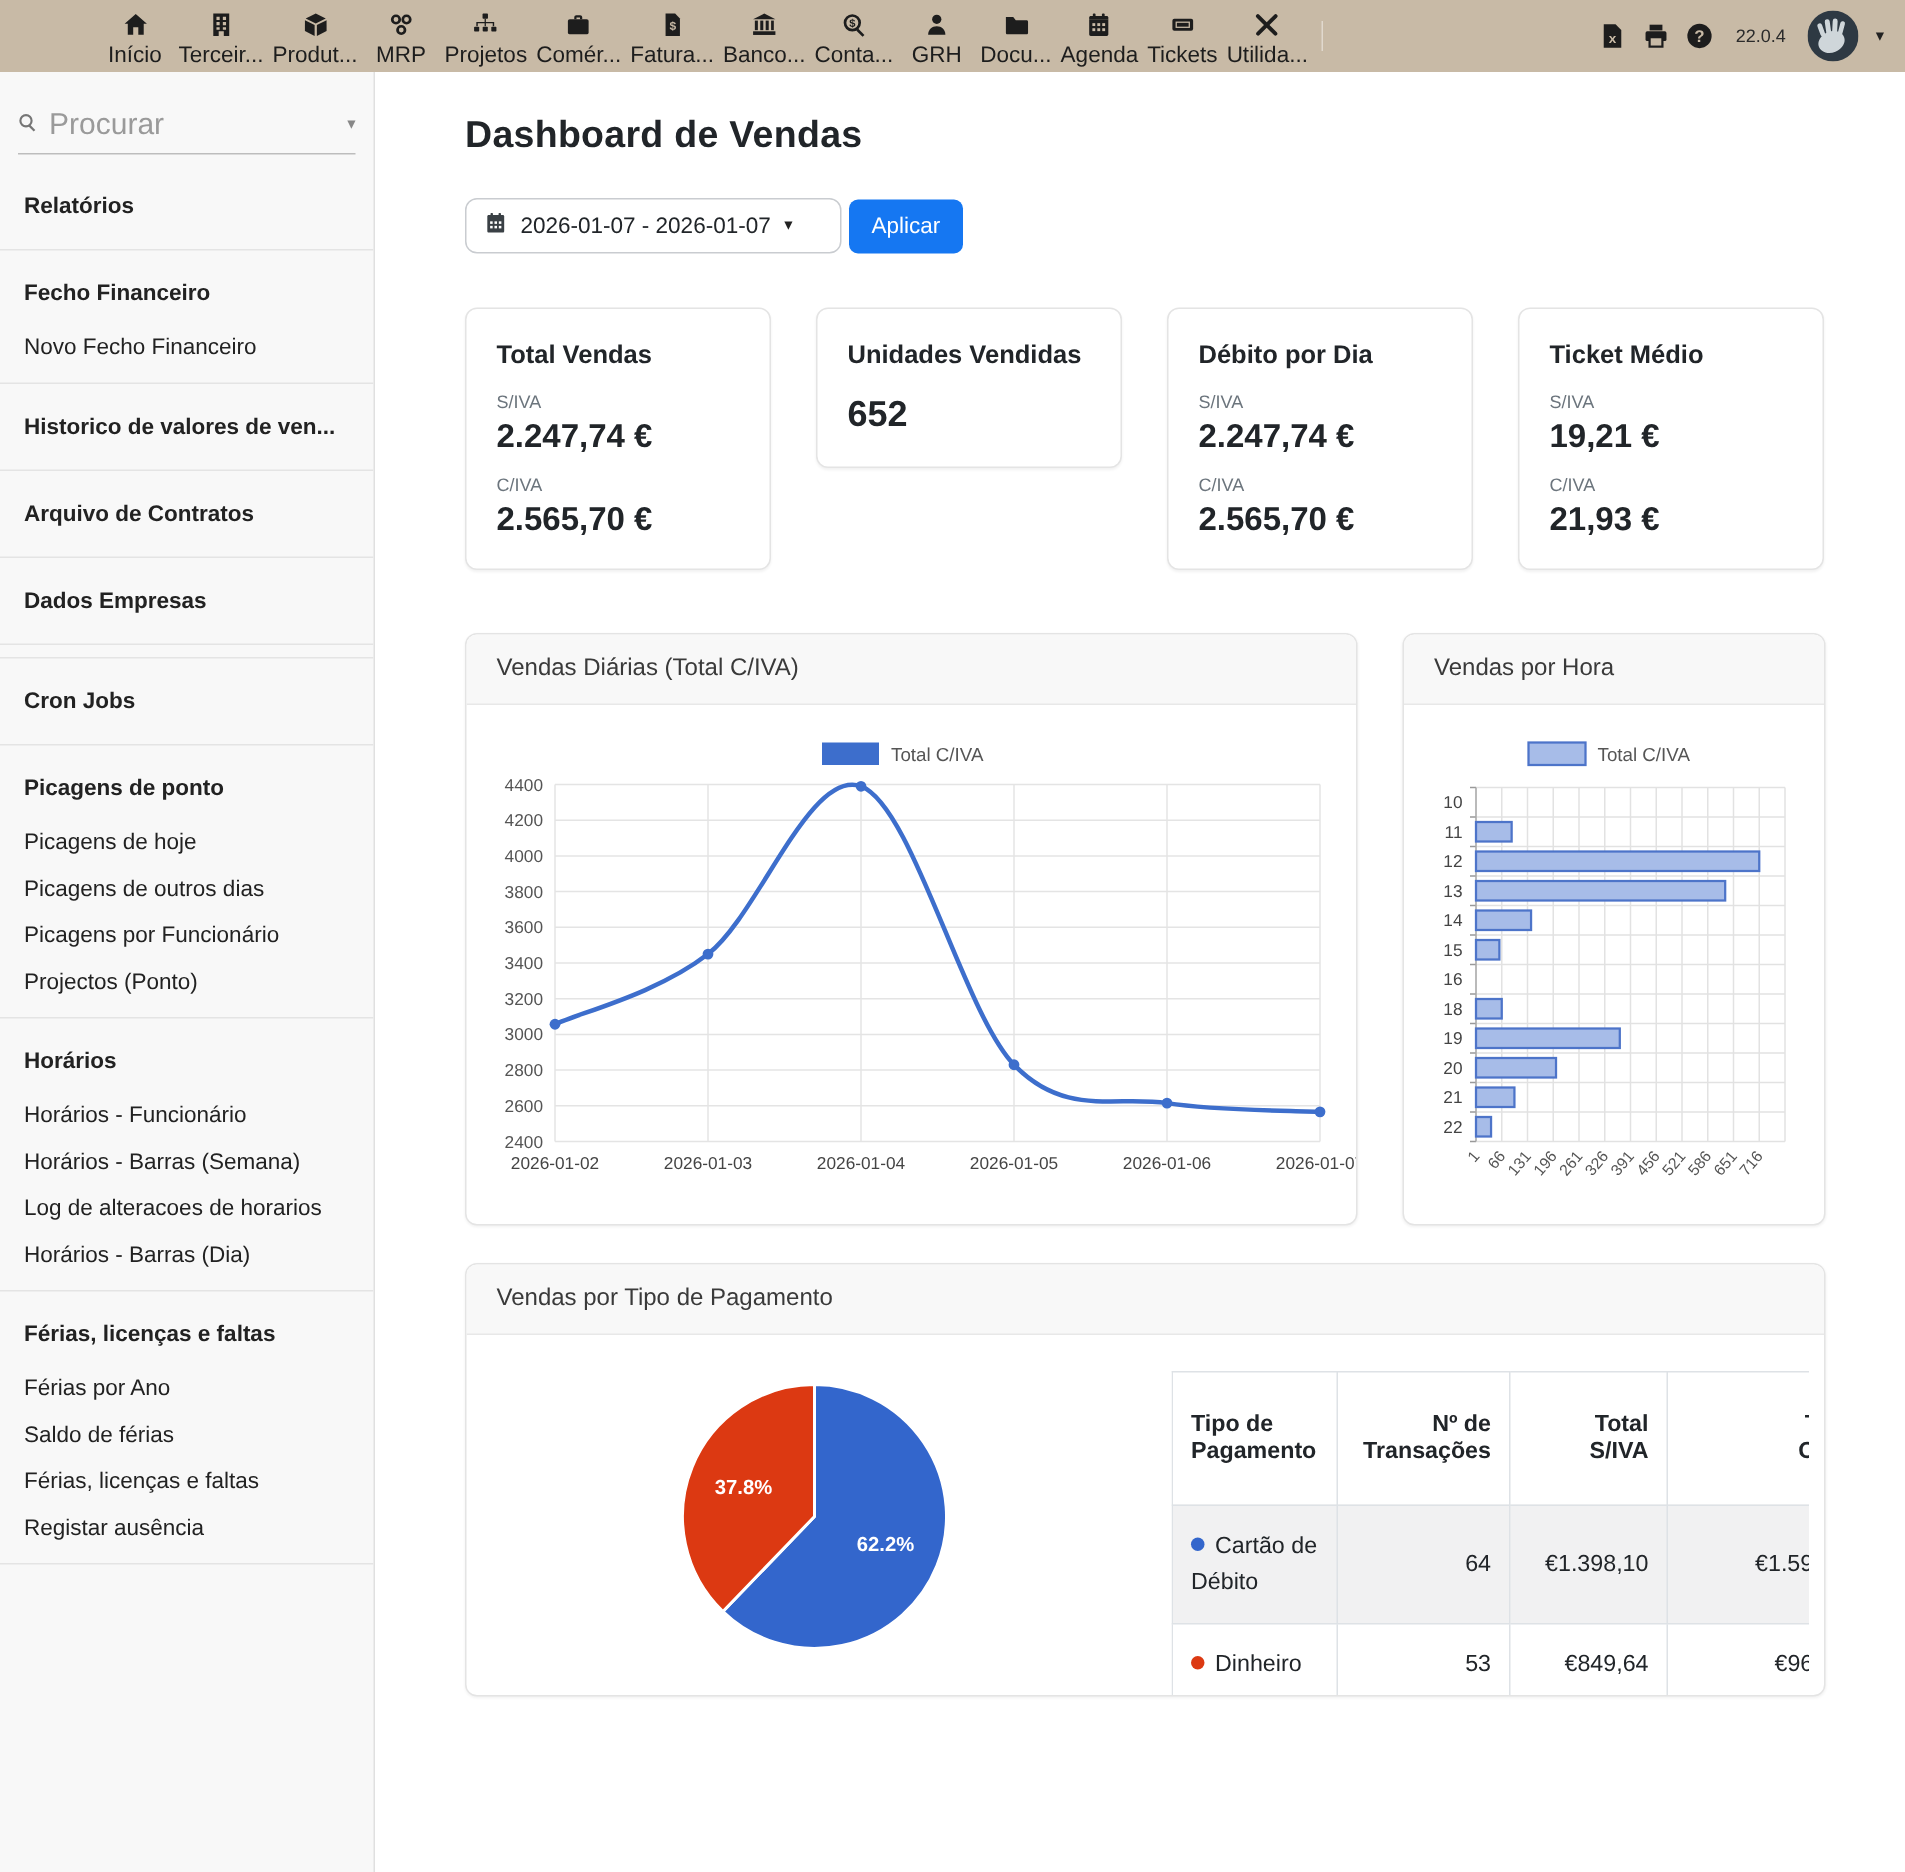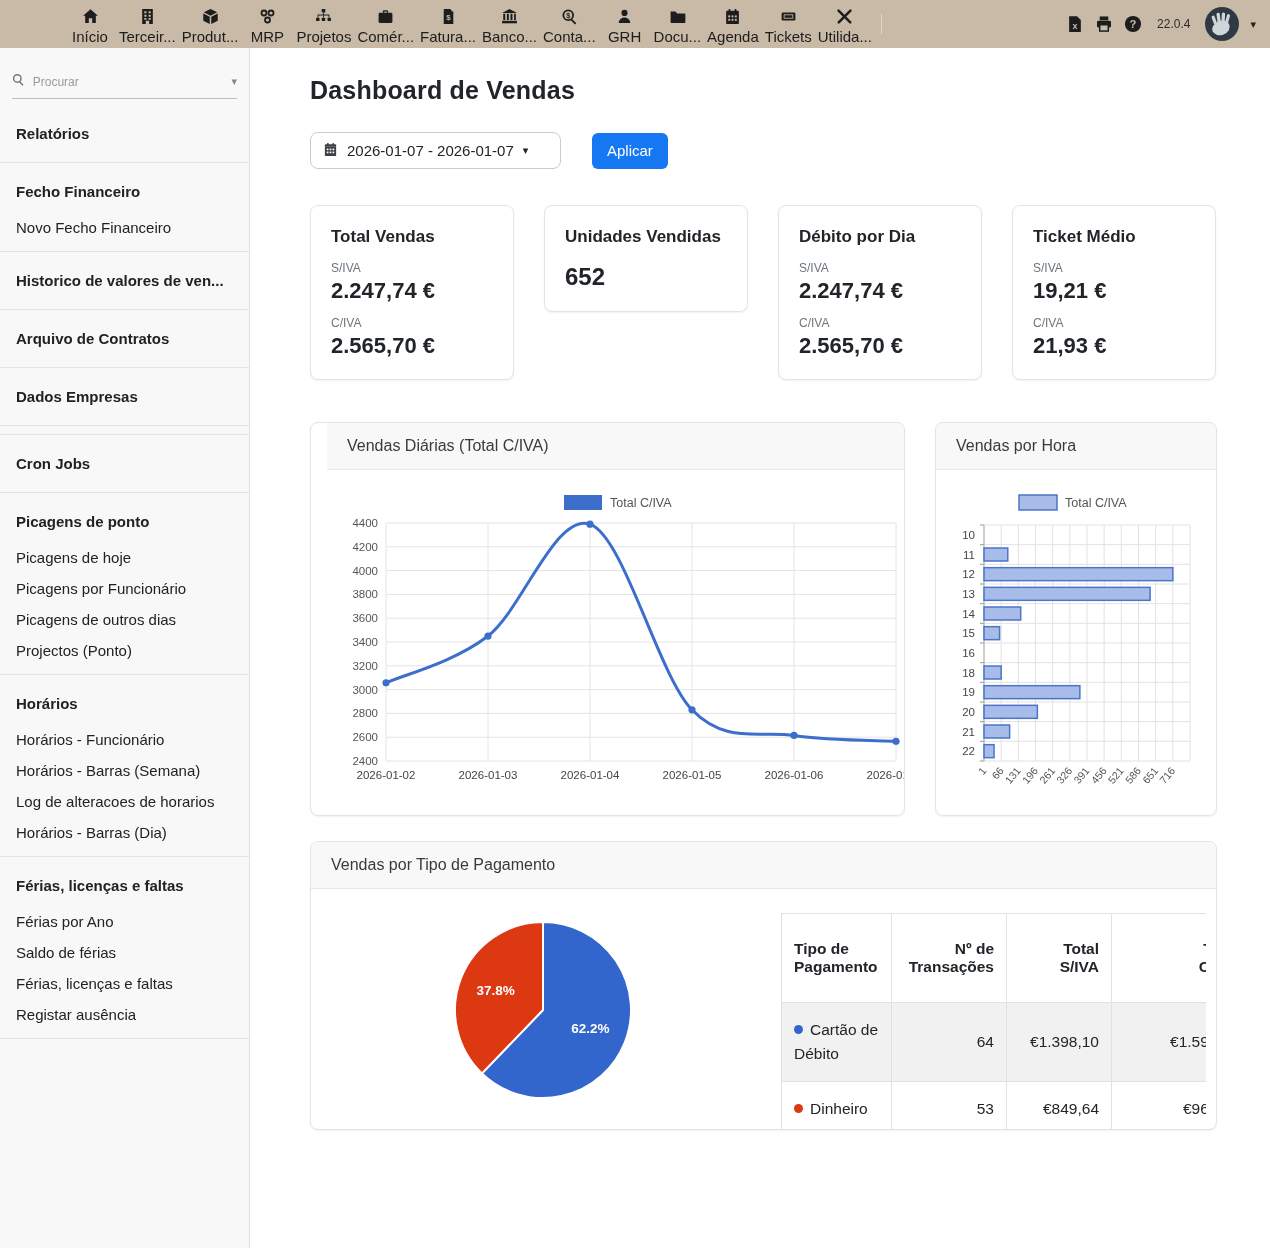--- a/index.html
+++ b/index.html
@@ -21,54 +21,54 @@
   .avatar svg { width:34px; height:34px; display:block; }
   .caret { font-size:11px; color:#222; line-height:1; }
 
   
   .layout { display:flex; height:1200px; }
   .sidebar { width:250px; background:#f8f8f8; border-right:1px solid #e0e0e0; padding-top:24px;
     flex-shrink:0; overflow:hidden; }
   .search { margin:0 12px; display:flex; align-items:center; gap:8px; border-bottom:1px solid #bdbdbd;
     padding-bottom:7px; }
   .search svg { width:15px; height:15px; flex-shrink:0; }
-  .search input { border:none; outline:none; background:transparent; font-size:12px; width:100%;
+  .search input { border:none; outline:none; background:transparent; font-size:20px; width:100%;
     font-family:"Liberation Sans",sans-serif; color:#0369a1; }
   .search input::placeholder { color:#9a9a9a; }
   .search .caret { color:#888; }
   .side-list { list-style:none; margin-top:14px; }
   .side-list li { font-size:15px; color:#222; cursor:pointer; }
   .side-header { font-weight:bold; padding:12px 16px; }
   .side-link { padding:7px 16px; }
   .side-div { height:1px; background:#e4e4e4; margin:8px 0; cursor:default; }
 
   
   .main { flex:1; padding:28px 53px 0 60px; overflow:hidden; }
   h1.page-title { font-size:25px; font-weight:600; letter-spacing:.2px; }
-  .controls { margin-top:27px; display:flex; align-items:center; gap:31px; }
+  .controls { margin-top:27px; display:flex; align-items:center; gap:5px; }
   .datepicker { height:37px; border:1px solid #c9ccd0; border-radius:8px; background:#fff;
     display:flex; align-items:center; gap:9px; padding:0 12px; font-size:15px; cursor:pointer; width:251px; }
   .datepicker svg { width:15px; height:15px; }
   .btn-apply { height:36px; border:none; border-radius:6px; color:#fff; font-size:15px;
     padding:0 15px; cursor:pointer; font-family:"Liberation Sans",sans-serif; }
 
   .kpi-row { margin-top:36px; display:flex; gap:30px; align-items:flex-start; }
   .kpi-card { width:204px; background:#fff; border:1px solid #e4e4e4; border-radius:8px;
     box-shadow:0 1px 2px rgba(0,0,0,.06); padding:20px; }
   .kpi-title { font-size:17px; font-weight:600; line-height:1.35; }
   .kpi-label { font-size:12px; color:#6c757d; margin-top:12px; }
   .kpi-value { font-size:22px; font-weight:700; margin-top:3px; }
   .kpi-units { font-size:24px; font-weight:700; margin-top:14px; }
 
   .charts-row { margin-top:42px; display:flex; gap:30px; }
   .card { background:#fff; border:1px solid #e4e4e4; border-radius:8px;
     box-shadow:0 1px 2px rgba(0,0,0,.06); overflow:hidden; }
   .card-header { background:#f8f8f8; border-bottom:1px solid #e8e8e8; padding:14px 20px;
     font-size:16px; color:#3a3a3a; }
-  .chart-card-line { width:595px;padding-left:16px; }
+  .chart-card-line { width:595px; }
   .chart-card-bar { width:282px; }
   .chart-body { padding:3px 0 0 0; }
 
   .payment-card { margin-top:25px; width:907px; height:289px; }
   .payment-body { display:flex; align-items:flex-start; }
   .pie-wrap { margin:22px 0 0 122px; width:220px; flex-shrink:0; }
   .table-clip { width:425px; overflow:hidden; margin:24px 0 0 128px; }
   table.pay-table { border-collapse:collapse; table-layout:fixed; width:470px; font-size:15.5px; }
   .pay-table th, .pay-table td { border:1px solid #dee2e6; padding:15px 12px; vertical-align:middle; }
   .pay-table th { font-weight:700; text-align:right; white-space:pre-line; padding-top:26px; padding-bottom:26px; }
@@ -293,22 +293,22 @@
         <li class="side-div"></li>
         <li class="side-header">Arquivo de Contratos</li>
         <li class="side-div"></li>
         <li class="side-header">Dados Empresas</li>
         <li class="side-div"></li>
         <li class="side-div"></li>
         <li class="side-header">Cron Jobs</li>
         <li class="side-div"></li>
         <li class="side-header">Picagens de ponto</li>
         <li class="side-link">Picagens de hoje</li>
+        <li class="side-link">Picagens de outros dias</li>
         <li class="side-link">Picagens por Funcionário</li>
-        <li class="side-link">Picagens de outros dias</li>
         <li class="side-link">Projectos (Ponto)</li>
         <li class="side-div"></li>
         <li class="side-header">Horários</li>
         <li class="side-link">Horários - Funcionário</li>
         <li class="side-link">Horários - Barras (Semana)</li>
         <li class="side-link">Log de alteracoes de horarios</li>
         <li class="side-link">Horários - Barras (Dia)</li>
         <li class="side-div"></li>
         <li class="side-header">Férias, licenças e faltas</li>
         <li class="side-link">Férias por Ano</li>

